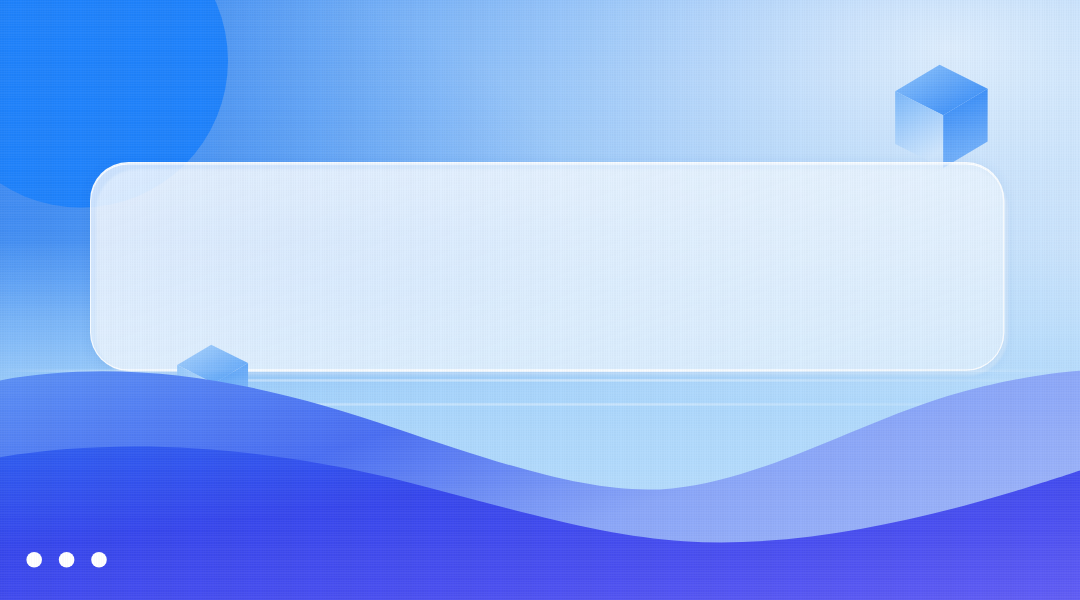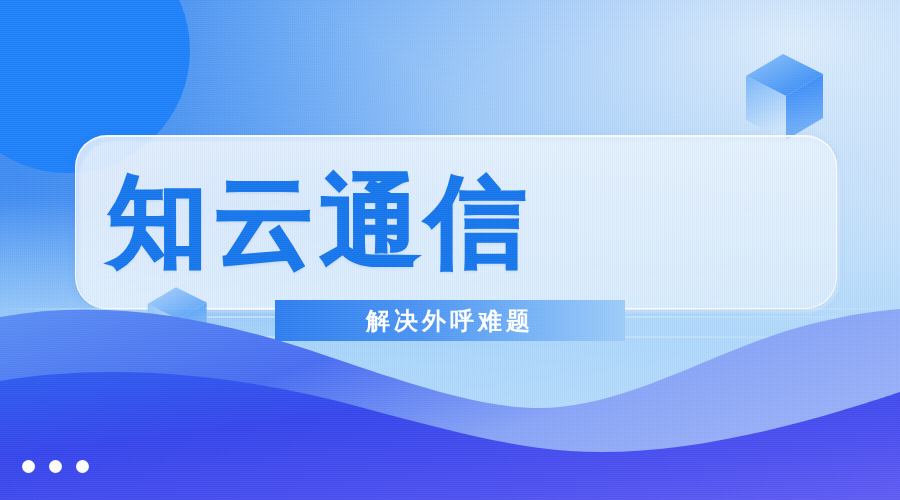--- a/index.html
+++ b/index.html
@@ -171,21 +171,20 @@
       </defs>
       <polygon points="43,2 83,22 46,44 6,24" fill="url(#cubeTopA)"></polygon>
       <polygon points="6,24 46,44 46,88 6,68" fill="url(#cubeLeftA)"></polygon>
       <polygon points="46,44 83,22 83,66 46,88" fill="url(#cubeRightA)"></polygon>
     </svg>
   </div>
 
   <div class="glass-shadow"></div>
   <div class="glass-card"></div>
 
-  <div class="title">知云通信</div>
 
   <div class="streak s1"></div>
   <div class="streak s2"></div>
   <div class="streak s3"></div>
 
   <div class="cube" style="left:143px;top:285px;">
     <svg width="66" height="72" viewBox="0 0 86 92" aria-hidden="true">
       <defs>
         <linearGradient id="cubeTopB" x1="0" y1="0" x2="1" y2="1">
           <stop offset="0%" stop-color="#a9d2fc"></stop>
@@ -201,21 +200,20 @@
         </linearGradient>
       </defs>
       <g opacity="0.93">
         <polygon points="43,2 83,22 46,44 6,24" fill="url(#cubeTopB)"></polygon>
         <polygon points="6,24 46,44 46,88 6,68" fill="url(#cubeLeftB)"></polygon>
         <polygon points="46,44 83,22 83,66 46,88" fill="url(#cubeRightB)"></polygon>
       </g>
     </svg>
   </div>
 
-  <div class="badge">解决外呼难题</div>
 
   <div class="waves">
     <svg viewBox="0 0 900 215" preserveAspectRatio="none" aria-hidden="true">
       <defs>
         <linearGradient id="waveBack" x1="0" y1="0" x2="1" y2="0.6">
           <stop offset="0%" stop-color="#5b8ff5"></stop>
           <stop offset="38%" stop-color="#4a6ef2"></stop>
           <stop offset="70%" stop-color="#8aa6f8"></stop>
           <stop offset="100%" stop-color="#9db4f9"></stop>
         </linearGradient>

